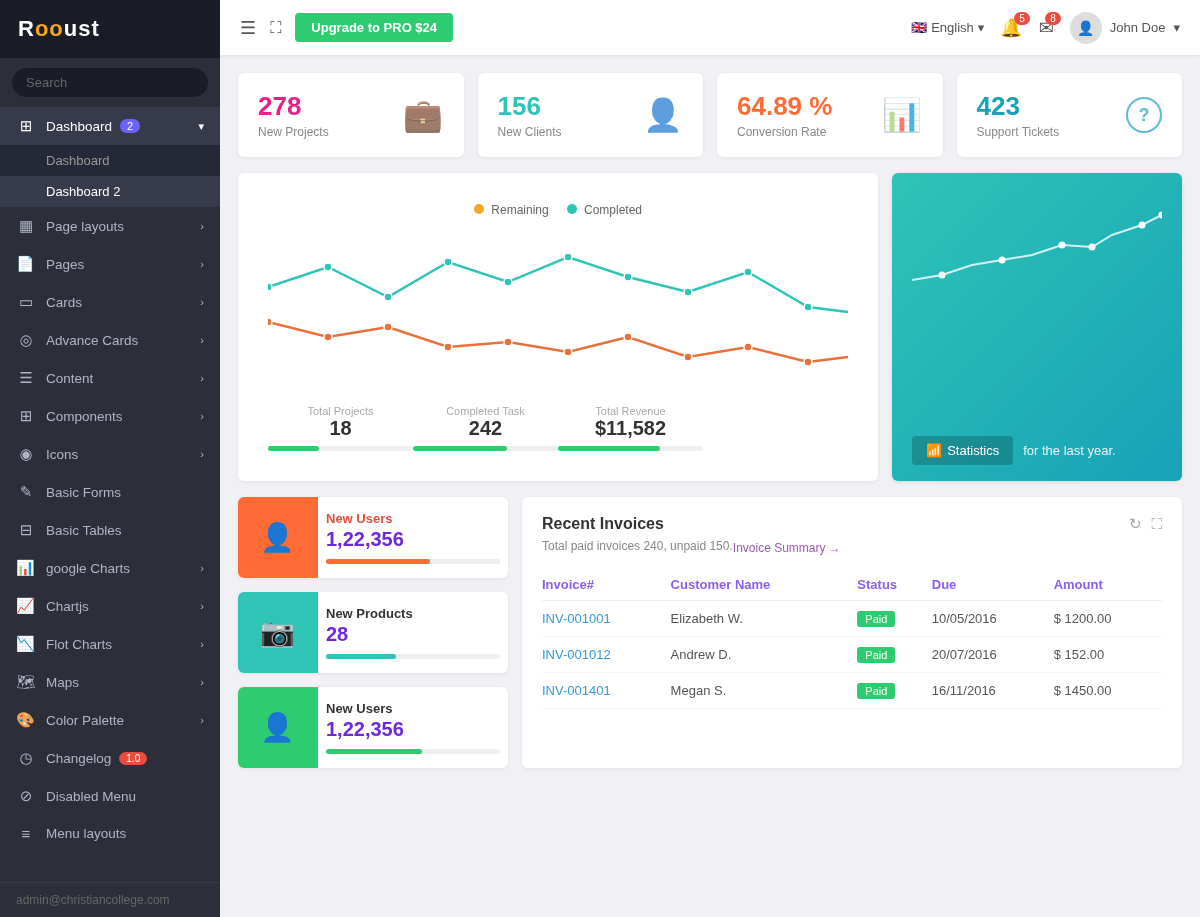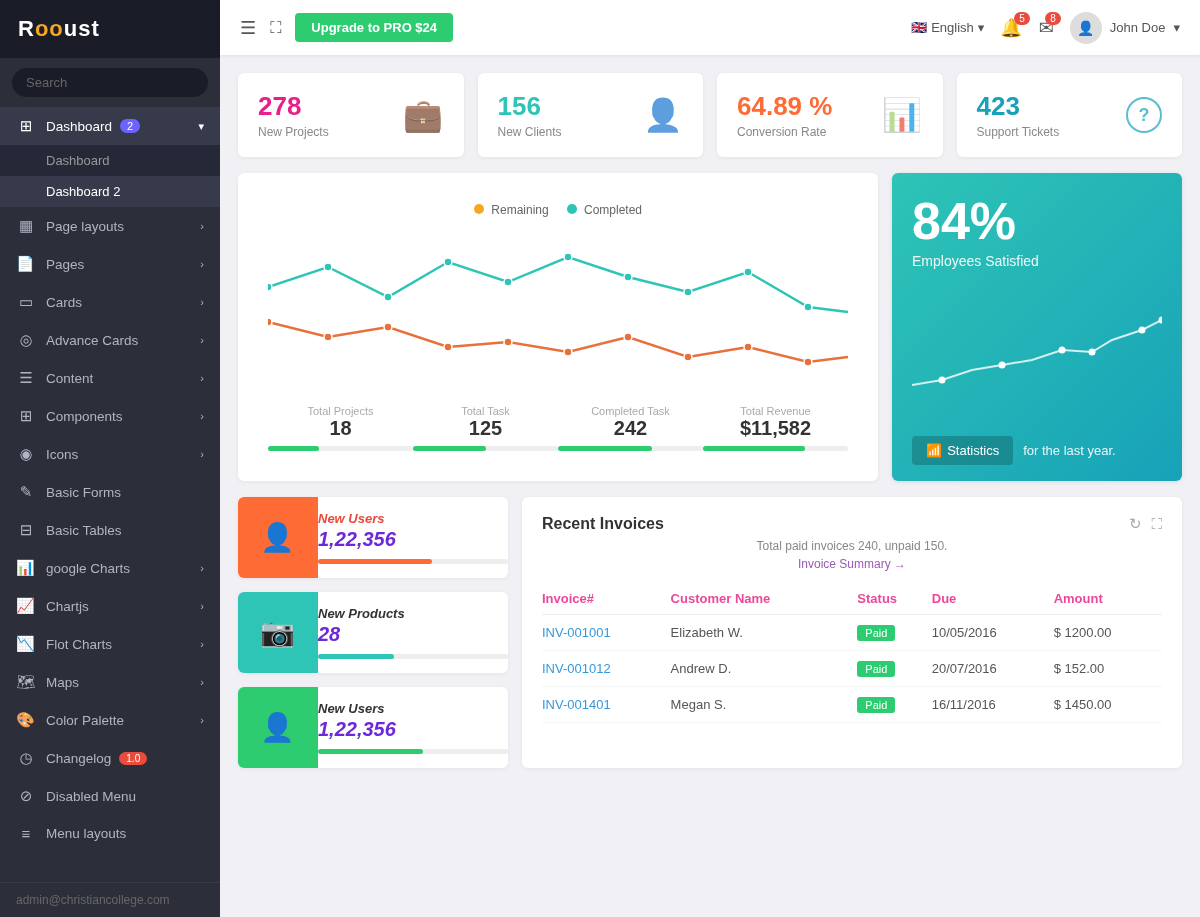--- a/index.html
+++ b/index.html
@@ -304,21 +304,21 @@
       width: 80px;
       min-width: 80px;
       display: flex;
       align-items: center;
       justify-content: center;
       font-size: 28px;
     }
     .widget-icon-box.orange { background: #ff6b35; color: #fff; }
     .widget-icon-box.teal { background: #2ec4b6; color: #fff; }
     .widget-icon-box.green { background: #2ecc71; color: #fff; }
-    .widget-content { padding: 14px 0; flex: 1; font-style: italic; }
+    .widget-content { padding: 14px 8px; flex: 1; }
     .widget-content .w-title { font-size: 13px; color: #e74c3c; font-weight: 600; }
     .widget-content .w-title.dark { color: #333; }
     .widget-content .w-val { font-size: 20px; font-weight: 700; color: #6d28d9; margin-top: 2px; }
     .widget-progress { margin-top: 8px; background: #eee; border-radius: 3px; height: 5px; }
     .widget-progress-fill { height: 5px; border-radius: 3px; }
     .orange-fill { background: #ff6b35; width: 60%; }
     .teal-fill { background: #2ec4b6; width: 40%; }
     .green-fill { background: #2ecc71; width: 55%; }
 
     
@@ -336,27 +336,26 @@
     }
     .invoice-title { font-size: 16px; font-weight: 600; color: #333; }
     .invoice-icons { display: flex; gap: 10px; color: #aaa; font-size: 15px; }
     .invoice-subtitle { font-size: 12px; color: #888; margin-bottom: 4px; }
     .invoice-summary-link { color: #9b59b6; font-size: 12px; cursor: pointer; text-decoration: none; }
     .invoice-summary-line {
       display: flex;
       justify-content: flex-start;
       align-items: center;
       margin-bottom: 12px;
-      flex-direction: column;
     }
     .invoice-table { width: 100%; border-collapse: collapse; font-size: 13px; }
     .invoice-table th {
       text-align: left;
       padding: 8px 0;
-      color: #ec4899;
+      color: #8b5cf6;
       font-weight: 600;
       border-bottom: 1px solid #eee;
     }
     .invoice-table td {
       padding: 10px 0;
       color: #555;
       border-bottom: 1px solid #f5f5f5;
     }
     .invoice-table td.inv-link { color: #3498db; cursor: pointer; }
     .badge-paid {
@@ -597,48 +596,37 @@
         </div>
         <div class="chart-stats">
           <div class="chart-stat-item">
             <div class="cs-label">Total Projects</div>
             <div class="cs-val">18</div>
             <div class="progress-bar-wrap">
                 <div class="progress-bar-fill" style="width:35%"></div>
               </div>
           </div>
           <div class="chart-stat-item">
-            <div class="cs-label">Total Task</div>
-            <div class="cs-val">125</div>
-            <div class="progress-bar-wrap">
-                <div class="progress-bar-fill" style="width:50%"></div>
-              </div>
-          </div>
-          <div class="chart-stat-item">
             <div class="cs-label">Completed Task</div>
             <div class="cs-val">242</div>
             <div class="progress-bar-wrap">
                 <div class="progress-bar-fill" style="width:65%"></div>
               </div>
           </div>
           <div class="chart-stat-item">
             <div class="cs-label">Total Revenue</div>
             <div class="cs-val">$11,582</div>
             <div class="progress-bar-wrap">
                 <div class="progress-bar-fill" style="width:70%"></div>
               </div>
           </div>
         </div>
       </div>
 
       <div class="blue-card">
-        <div>
-          <div class="blue-card-pct">84%</div>
-          <div class="blue-card-label">Employees Satisfied</div>
-        </div>
         <div class="blue-card-chart">
           <svg viewBox="0 0 250 80" width="100%" height="80">
             <polyline points="0,75 30,70 60,60 90,55 120,50 150,40 180,42 200,30 230,20 250,10" fill="none" stroke="rgba(255,255,255,0.8)" stroke-width="2"></polyline>
             <circle cx="30" cy="70" r="3.5" fill="#fff"></circle>
             <circle cx="90" cy="55" r="3.5" fill="#fff"></circle>
             <circle cx="150" cy="40" r="3.5" fill="#fff"></circle>
             <circle cx="180" cy="42" r="3.5" fill="#fff"></circle>
             <circle cx="230" cy="20" r="3.5" fill="#fff"></circle>
             <circle cx="250" cy="10" r="3.5" fill="#fff"></circle>
           </svg>

